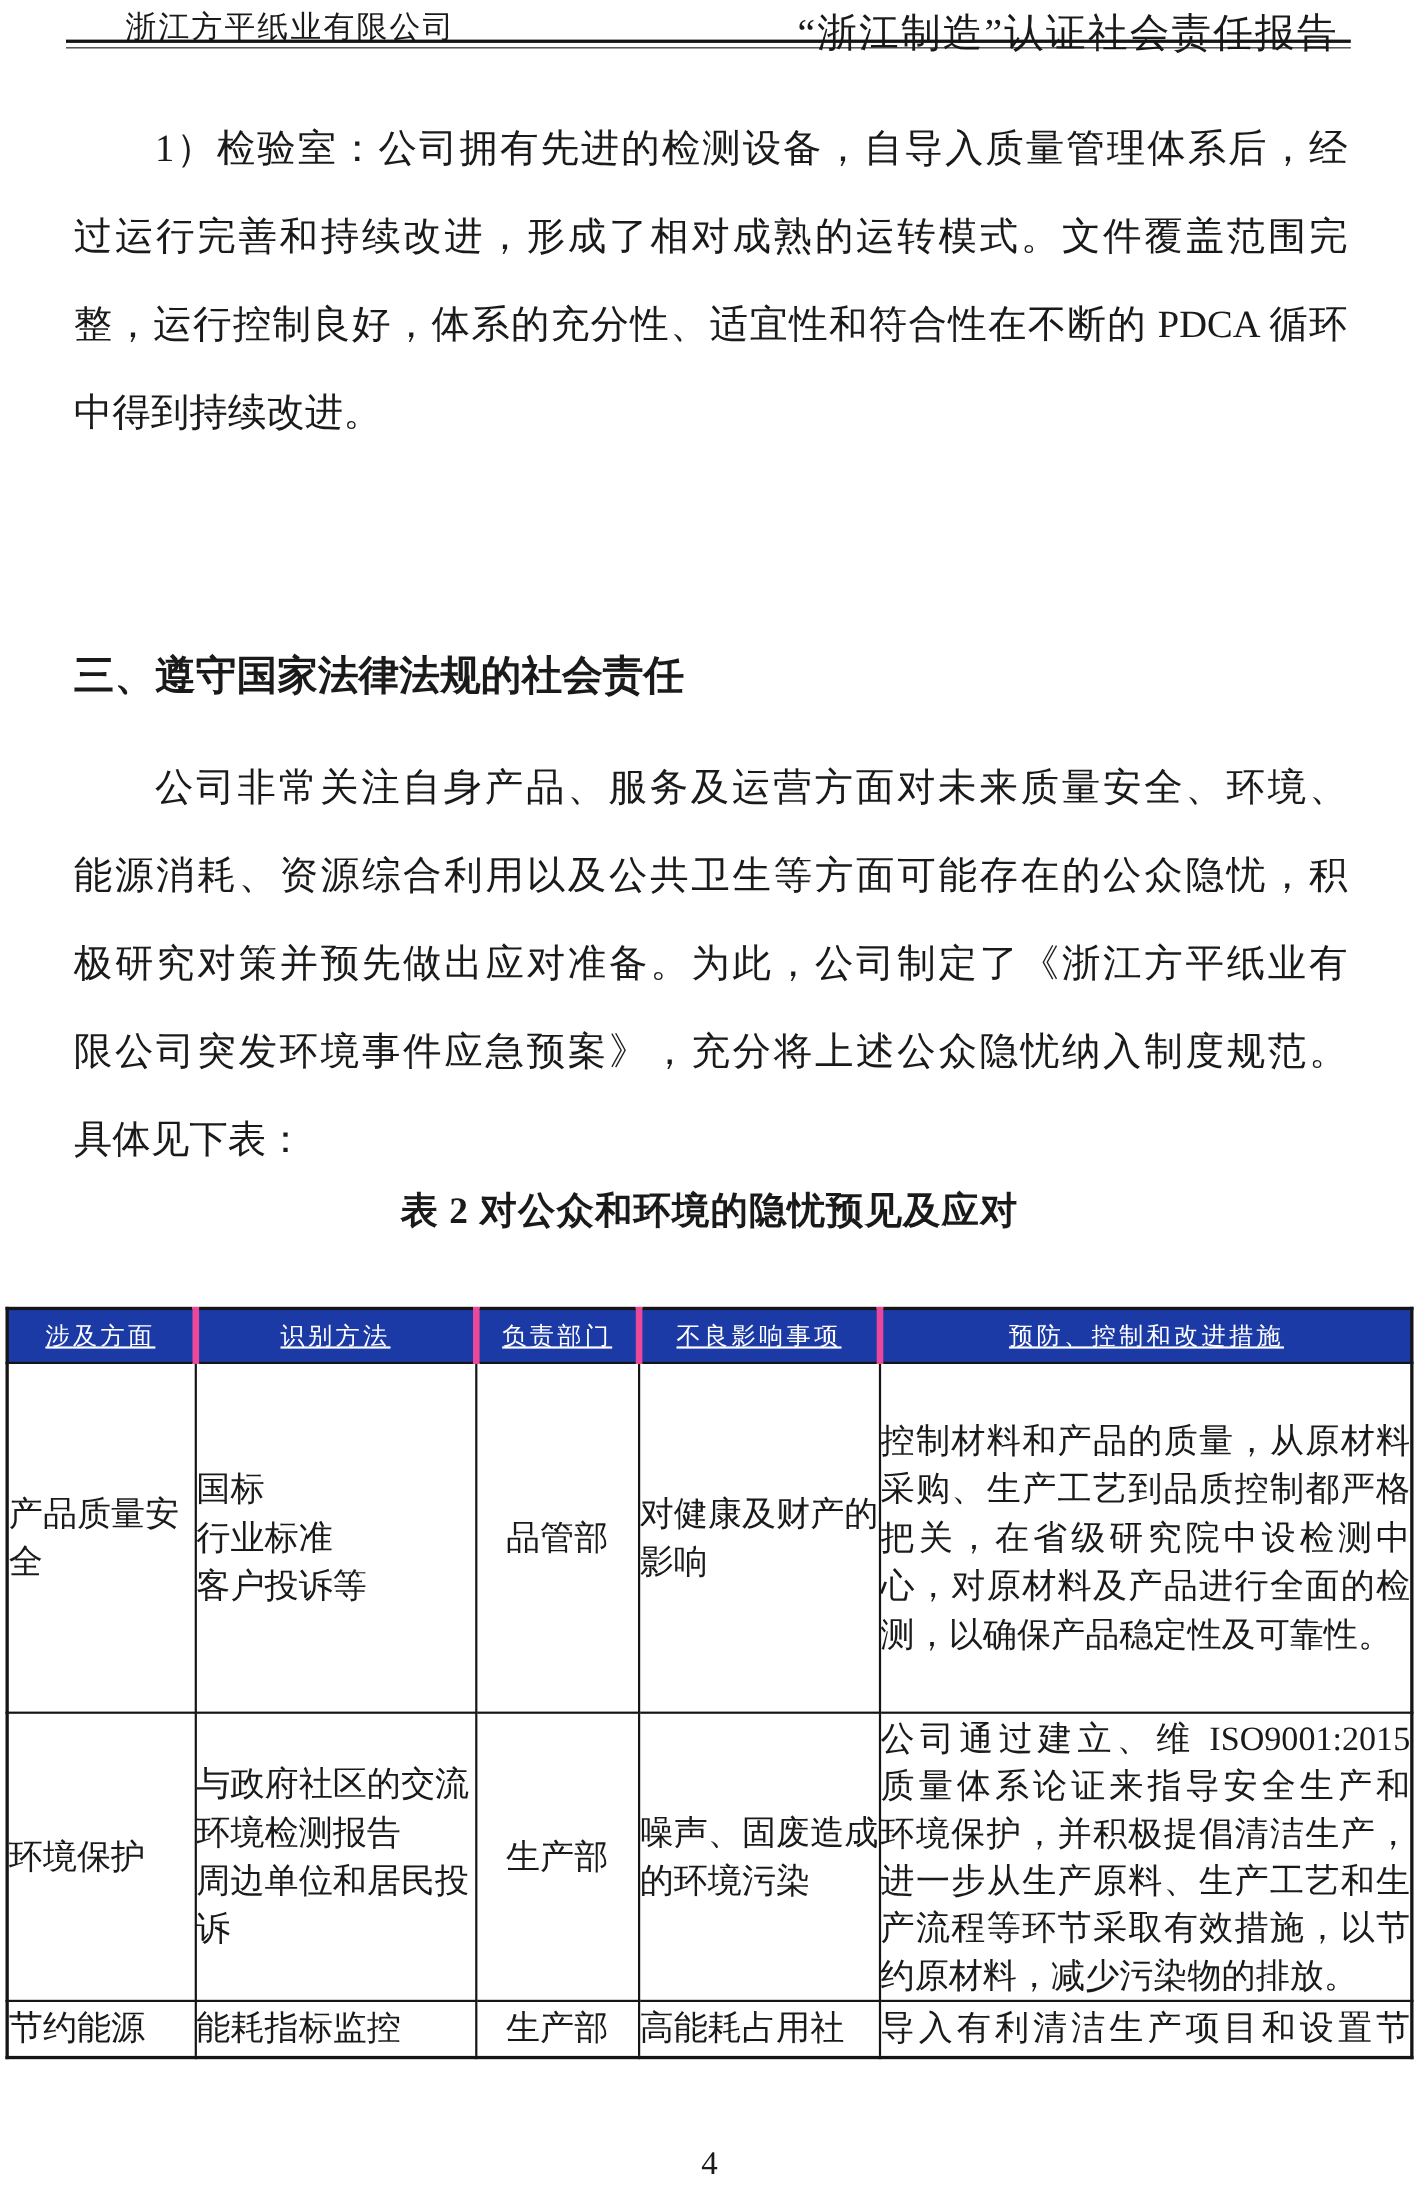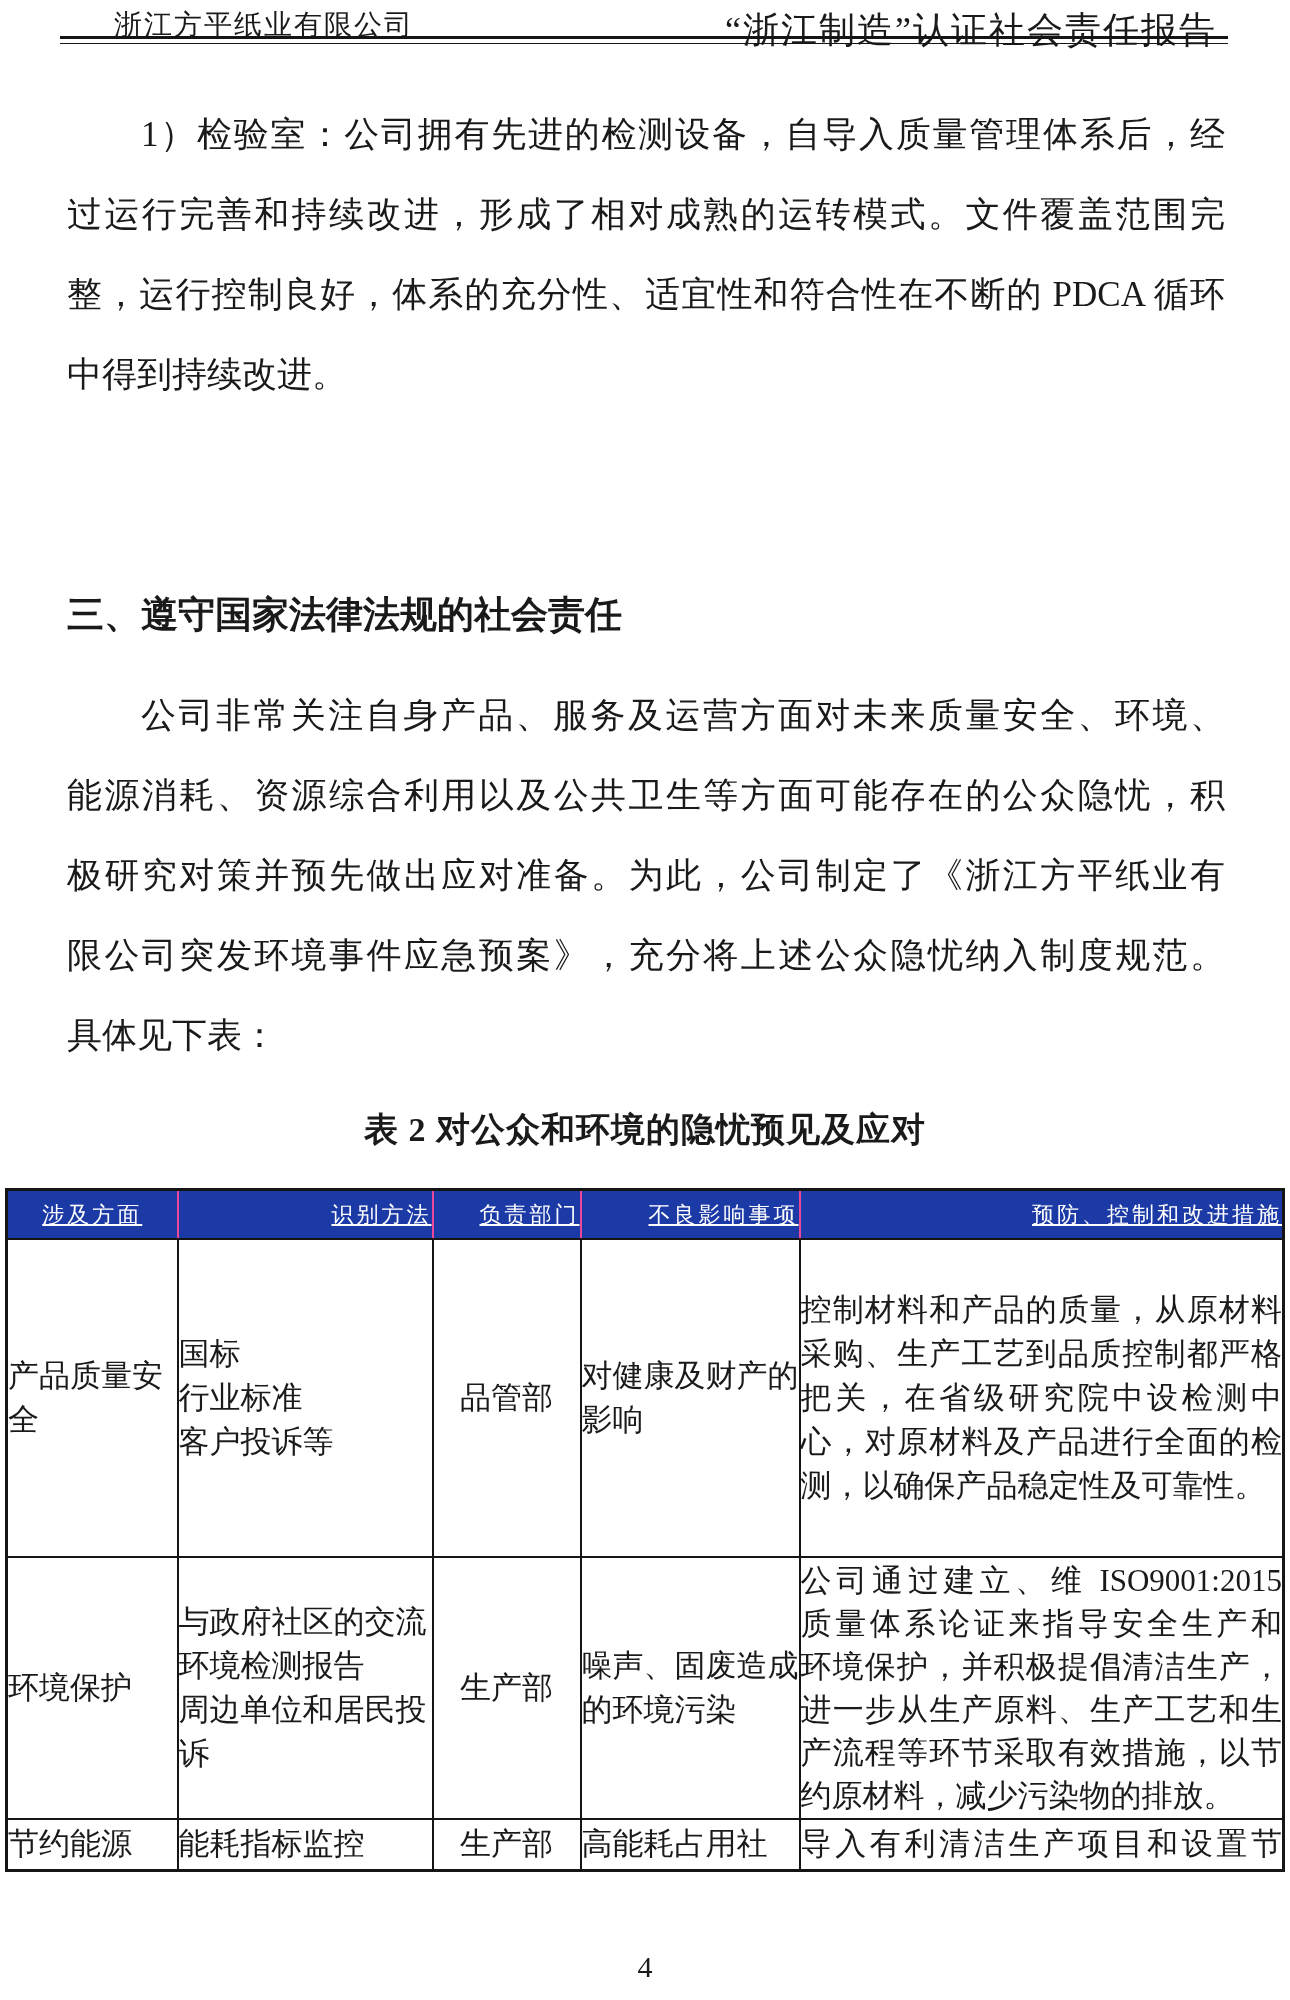--- a/index.html
+++ b/index.html
@@ -24,34 +24,34 @@
   .para{position:absolute;left:67px;width:1158px;font-size:35px;}
   .bline{height:80px;line-height:80px;text-align:justify;text-align-last:justify;white-space:nowrap;}
   .bline.indent{text-indent:74px;}
   .bline.end{text-align-last:left;}
   .p1{top:95px;}
   .p2{top:415px;}
   .heading{position:absolute;left:67px;top:575px;width:1158px;height:80px;line-height:80px;
            font-size:37px;font-weight:bold;white-space:nowrap;}
   .p3{top:676px;}
   
-  .tbl-title{position:absolute;left:0;top:1100px;width:1290px;height:60px;line-height:60px;
+  .tbl-title{position:absolute;left:0;top:1072px;width:1290px;height:60px;line-height:60px;
              text-align:center;font-size:34px;font-weight:bold;letter-spacing:1px;}
   table.resp{
     position:absolute;left:5px;top:1188px;width:1277px;
     border-collapse:collapse;table-layout:fixed;
     border:3px solid var(--border);
     font-size:31px;color:var(--ink);
   }
   table.resp th{
     background:var(--table-header-bg);color:var(--table-header-text);
     font-weight:normal;font-size:22px;letter-spacing:3px;text-align:center;
     height:47px;padding:0;border-bottom:2px solid var(--border);text-decoration:underline;
   }
-  table.resp th + th{border-left:2px solid #ec4899;text-align:right;}
+  table.resp th + th{border-left:6px solid #ec4899;}
   table.resp td{
     border:2px solid var(--border);vertical-align:middle;
     padding:0;line-height:44px;
   }
   td.c1{padding-left:10px;padding-right:8px;}
   td.c2{padding-left:16px;padding-right:8px;}
   td.c3{text-align:center;}
   td.c4{padding-left:13px;padding-right:15px;}
   td.c5{padding-left:14px;padding-right:13px;}
   tr.r1{height:318px;}

